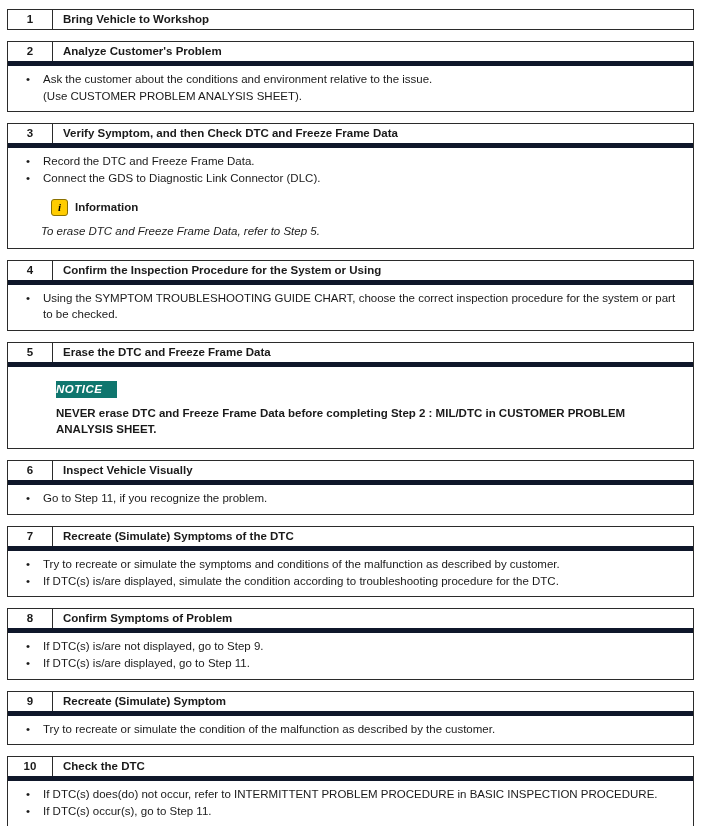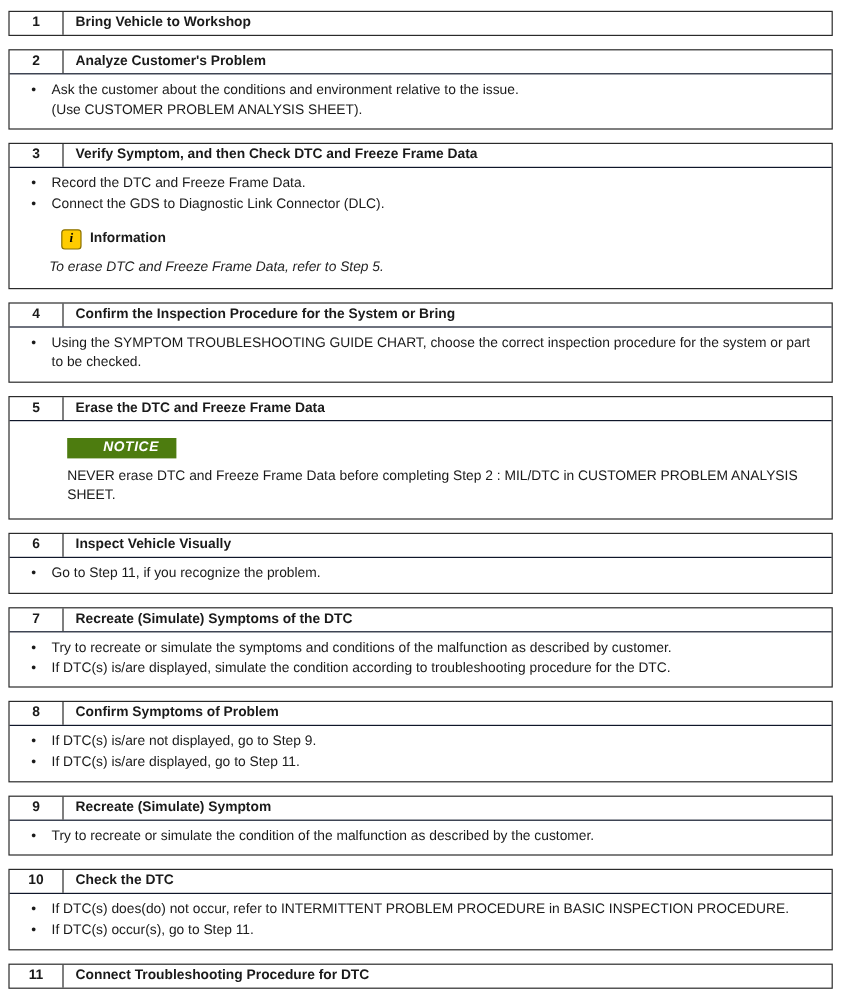--- a/index.html
+++ b/index.html
@@ -15,21 +15,21 @@
   .step-header { display: flex; align-items: stretch; }
   .step-num {
     flex: 0 0 44px;
     text-align: center;
     font-weight: bold;
     padding: 3px 0 4px 0;
     border-right: 1px solid #2b2b2b;
   }
   .step-title { font-weight: bold; padding: 3px 10px 4px 10px; text-align: center; }
 
-  .step-body { border-top: 1px solid #0f172a; padding: 5px 10px 7px 0; }
+  .step-body { border-top: 5px solid #0f172a; padding: 5px 10px 7px 0; }
 
   ul.bullets { margin: 0; padding: 0; list-style: none; }
   ul.bullets li {
     position: relative;
     padding-left: 35px;
     line-height: 1.45;
     white-space: pre-line;
   }
   ul.bullets li::before { content: "\2022"; position: absolute; left: 18px; top: 0; }
 
@@ -44,28 +44,28 @@
     font-style: italic; font-weight: bold;
     font-size: 11px; color: #000;
     line-height: 1;
   }
   .info-label { font-weight: bold; }
   .info-text { margin: 7px 10px 2px 33px; font-style: italic; color: #222; line-height: 1.4; }
 
   .notice-badge {
     display: inline-block;
     margin: 9px 0 0 48px;
-    background: #4d7c0f;
+    background: #0f766e;
     color: #ffffff;
     font-weight: bold;
     font-style: italic;
-    padding: 2px 15px 3px 30px;
+    padding: 2px 15px 3px 0;
     letter-spacing: 0.5px;
   }
-  .notice-text { margin: 7px 12px 4px 48px; font-weight: normal; line-height: 1.4; }
+  .notice-text { margin: 7px 12px 4px 48px; font-weight: bold; line-height: 1.4; }
 </style>
 </head>
 <body>
 
 <div class="page">
 
   <section class="step">
     <div class="step-header">
       <div class="step-num">1</div>
       <div class="step-title">Bring Vehicle to Workshop</div>
@@ -99,21 +99,21 @@
         <span class="info-icon">i</span>
         <span class="info-label">Information</span>
       </div>
       <div class="info-text">To erase DTC and Freeze Frame Data, refer to Step 5.</div>
     </div>
   </section>
 
   <section class="step">
     <div class="step-header">
       <div class="step-num">4</div>
-      <div class="step-title">Confirm the Inspection Procedure for the System or Bring</div>
+      <div class="step-title">Confirm the Inspection Procedure for the System or Using</div>
     </div>
     <div class="step-body">
       <ul class="bullets">
         <li>Using the SYMPTOM TROUBLESHOOTING GUIDE CHART, choose the correct inspection procedure for the system or part to be checked.</li>
       </ul>
     </div>
   </section>
 
   <section class="step">
     <div class="step-header">

